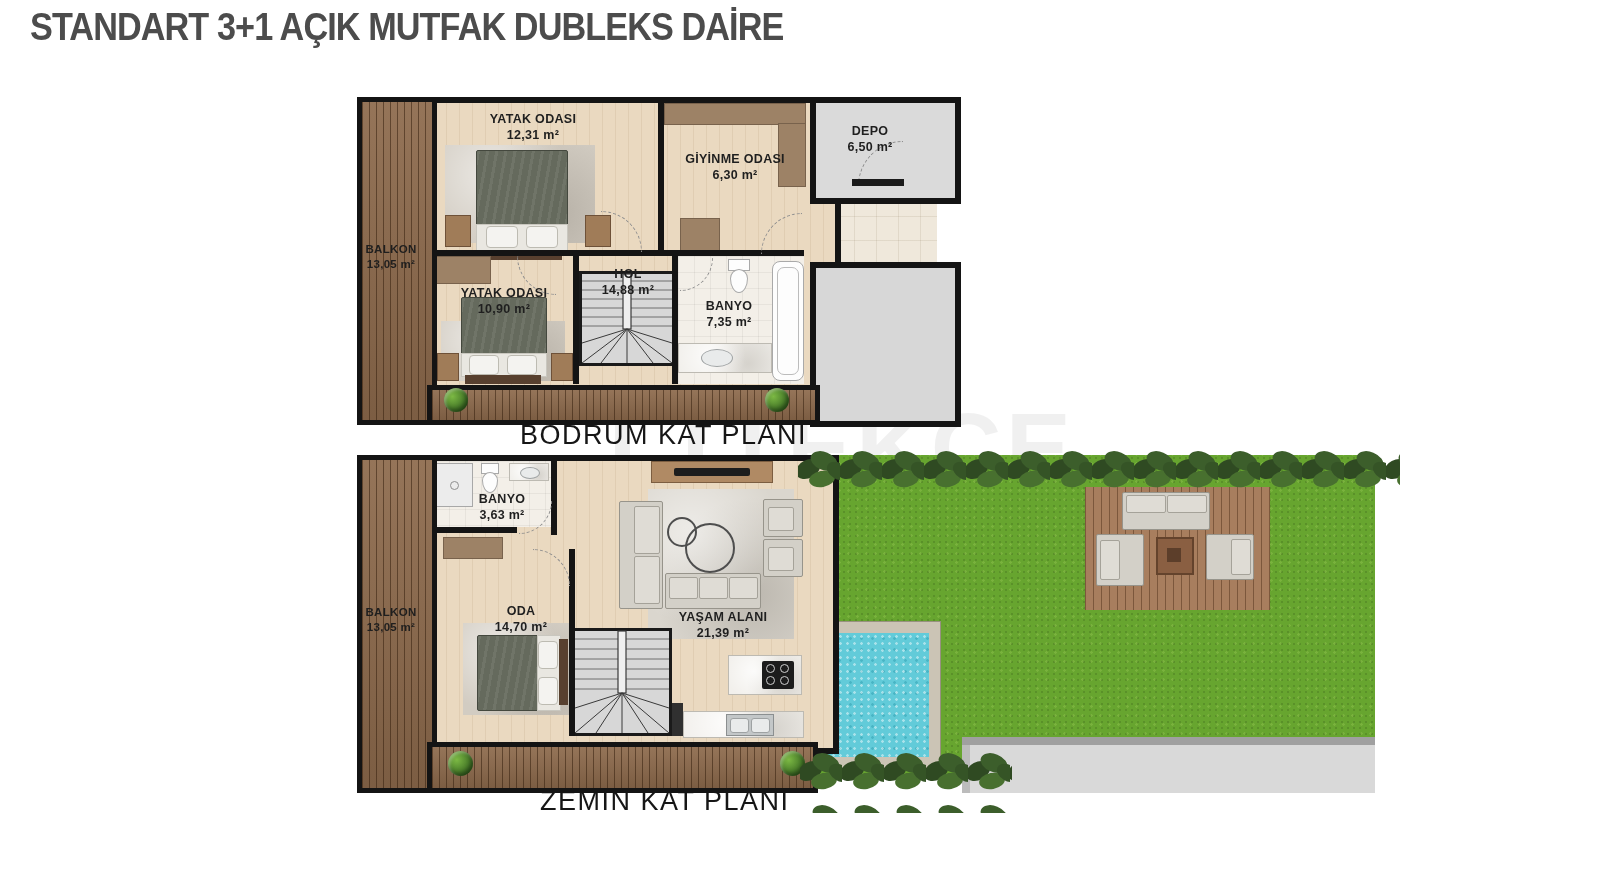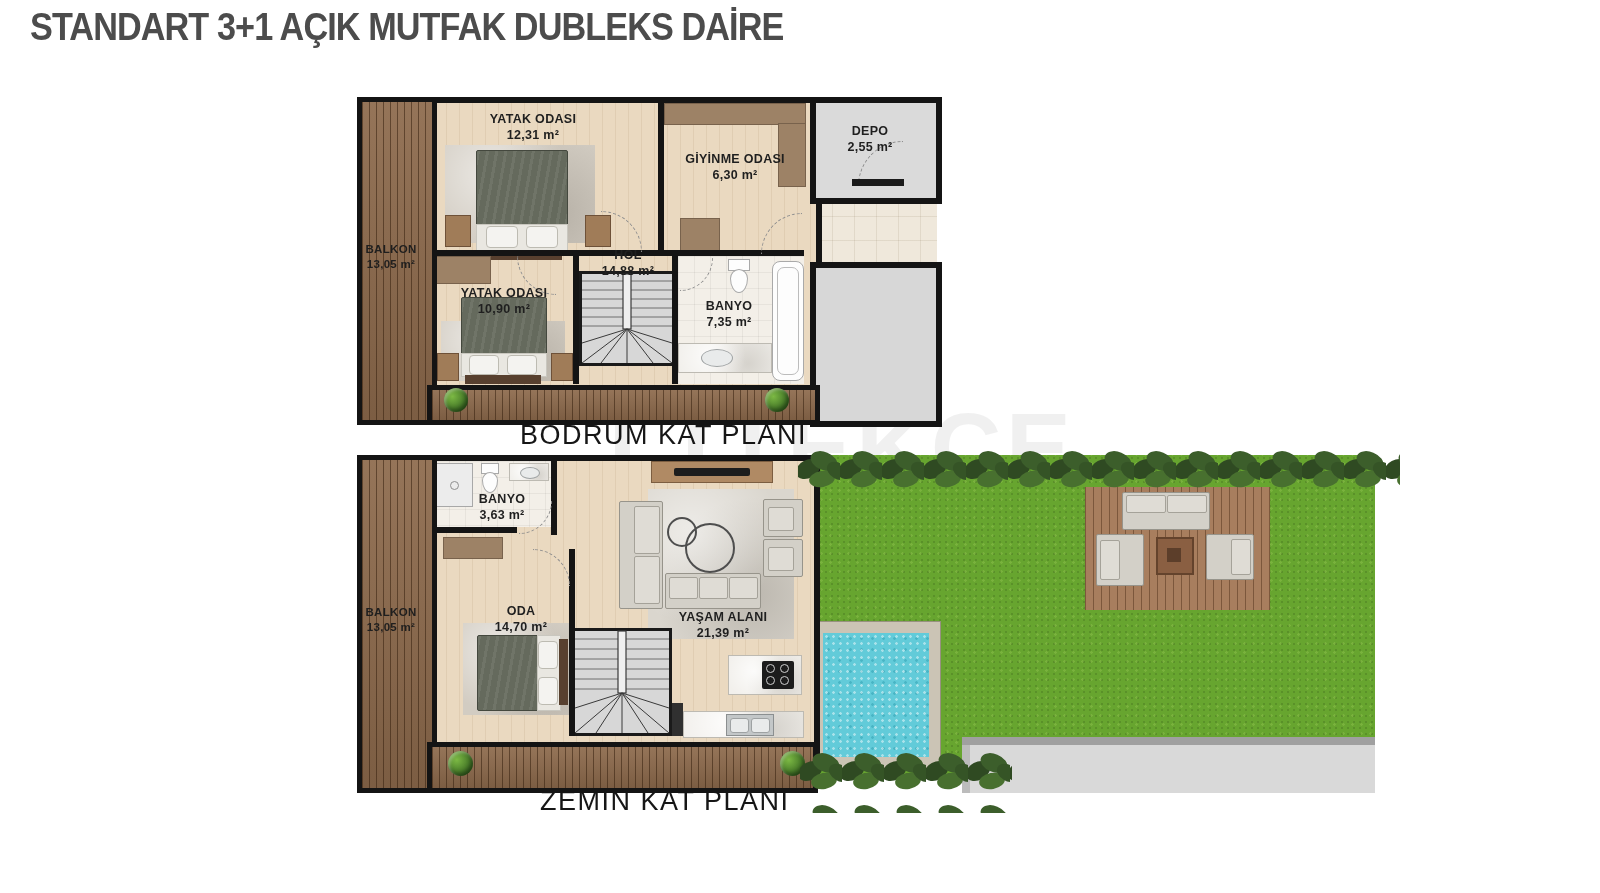--- a/index.html
+++ b/index.html
@@ -16,21 +16,21 @@
               line-height:1.3;letter-spacing:.3px;z-index:30;}
   .room-label .area{display:block;font-weight:bold;}
   .room-label.small{font-size:11.5px;}
   .watermark{position:absolute;left:615px;top:392px;width:460px;height:112px;display:flex;
              align-items:center;gap:20px;opacity:.055;z-index:1;}
   .wm-square{display:inline-block;width:78px;height:78px;border:15px solid #000;}
   .wm-text{font-size:98px;font-weight:bold;color:#000;letter-spacing:4px;}
 
   
   .wall-frame5{border:5px solid #141414;text-decoration:underline;}
-  .wall-frame6{border:6px solid #141414;}
+  .wall-frame6{border:6px solid #141414;padding-left:19px;}
   .wall{position:absolute;background:#141414;z-index:20;}
   .wood{background-color:#8d6a4c;
         background-image:repeating-linear-gradient(90deg,rgba(53,31,13,.55) 0 1.5px,rgba(0,0,0,0) 1.5px 7px),
         linear-gradient(rgba(255,255,255,.07),rgba(0,0,0,.12));}
   .wood-light{background-color:#a87e5e;
         background-image:repeating-linear-gradient(90deg,rgba(70,40,18,.45) 0 1.5px,rgba(0,0,0,0) 1.5px 8px);}
   .floor{background-color:#ead9c0;
         background-image:repeating-linear-gradient(90deg,rgba(150,118,78,.12) 0 1px,rgba(0,0,0,0) 1px 13px);}
   .tilefloor{background-color:#f3efe8;
         background-image:linear-gradient(rgba(0,0,0,.05) 1px,transparent 1px),
@@ -136,21 +136,21 @@
     <div class="abs tan" style="left:231px;top:0;width:140px;height:20px"></div>
     <div class="abs tan" style="left:345px;top:20px;width:26px;height:62px"></div>
     <div class="abs tan" style="left:247px;top:115px;width:38px;height:34px"></div>
     <div class="room-label" style="left:238px;top:48px;width:128px">
       <span>GİYİNME ODASI</span>
       <span class="area">6,30 m²</span>
     </div>
 
     <div class="wall" style="left:0;top:147px;width:371px;height:6px"></div>
 
-    <div class="room-label" style="left:150px;top:144px;width:90px">
+    <div class="room-label" style="left:150px;top:163px;width:90px">
       <span>HOL</span>
       <span class="area">14,88 m²</span>
     </div>
 
     <div class="wall" style="left:140px;top:153px;width:6px;height:128px"></div>
     <div class="abs tan" style="left:0;top:153px;width:56px;height:26px"></div>
     <div class="room-label" style="left:5px;top:182px;width:132px">
       <span>YATAK ODASI</span>
       <span class="area">10,90 m²</span>
     </div>
@@ -204,21 +204,21 @@
 
     <div class="door flip" style="left:168px;top:108px;width:40px;height:40px"></div>
     <div class="door flipy" style="left:84px;top:153px;width:38px;height:38px"></div>
     <div class="door" style="left:328px;top:110px;width:40px;height:40px"></div>
     <div class="door flipxy" style="left:247px;top:155px;width:32px;height:32px"></div>
   </div>
 
   <div class="abs grayfloor wall-frame6" style="left:810px;top:97px;width:120px;height:95px;z-index:4">
     <div class="room-label" style="left:0;width:108px;top:20px">
       <span>DEPO</span>
-      <span class="area">2,55 m²</span>
+      <span class="area">6,50 m²</span>
     </div>
     <div class="door" style="left:42px;top:38px;width:44px;height:44px"></div>
     <div class="doorleaf" style="left:36px;top:76px;width:52px;height:7px"></div>
   </div>
 
   <div class="abs entrytiles" style="left:810px;top:192px;width:127px;height:70px;z-index:3"></div>
 
   <div class="abs wall-frame6" style="left:810px;top:262px;width:120px;height:153px;background:#d7d7d7;z-index:4"></div>
 
   <div class="plan-title" style="left:520px;top:420px;width:300px">BODRUM KAT PLANI</div>

